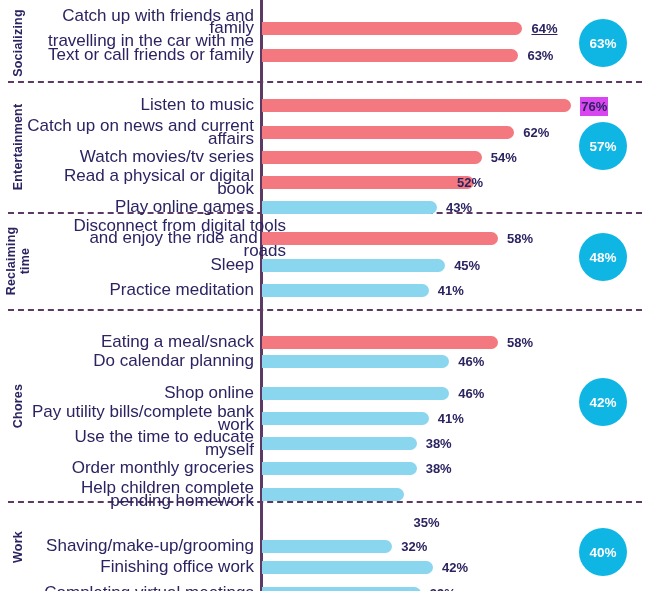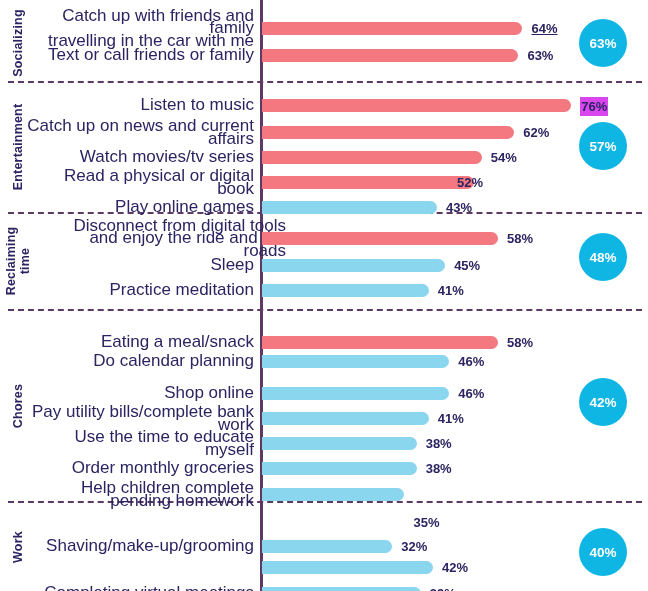--- a/index.html
+++ b/index.html
@@ -296,20 +296,23 @@
         <div class="bar-value" style="left: 413.45px; margin-top: 28px;">35%</div>
       </div>
       <div class="row" style="top: 534px;">
         <div class="row-label">
           <span>Shaving/make-up/grooming</span>
         </div>
         <div class="bar blue" style="width: 130.24px;"></div>
         <div class="bar-value" style="left: 401.24px;">32%</div>
       </div>
       <div class="row" style="top: 555px;">
+        <div class="row-label">
+          <span>Finishing office work</span>
+        </div>
         <div class="bar blue" style="width: 170.94px;"></div>
         <div class="bar-value" style="left: 441.94px;">42%</div>
       </div>
       <div class="row" style="top: 581px;">
         <div class="row-label">
           <span>Completing virtual meetings</span>
         </div>
         <div class="bar blue" style="width: 158.73px;"></div>
         <div class="bar-value" style="left: 429.73px;">39%</div>
       </div>

